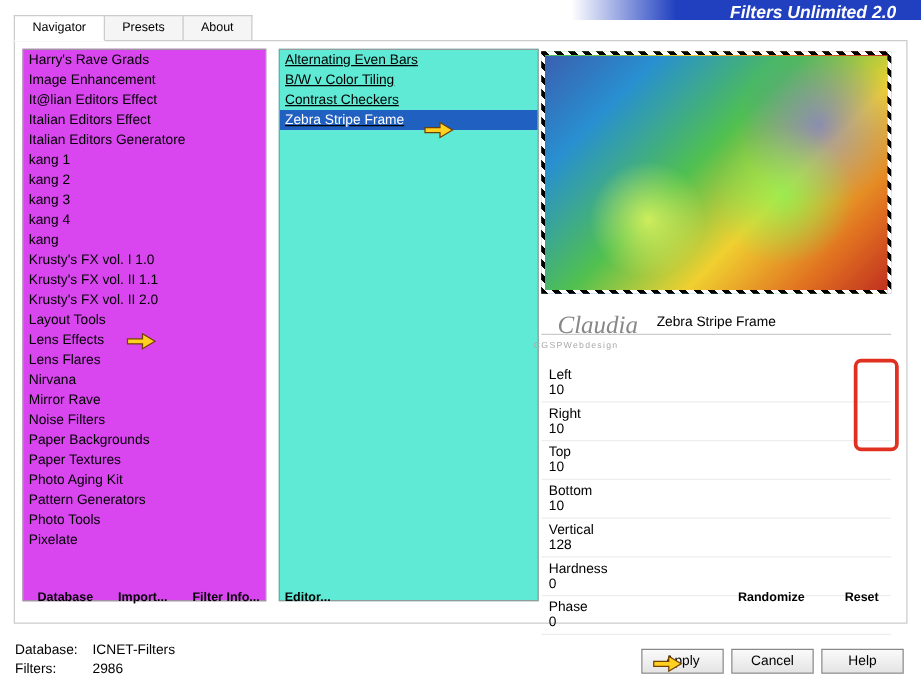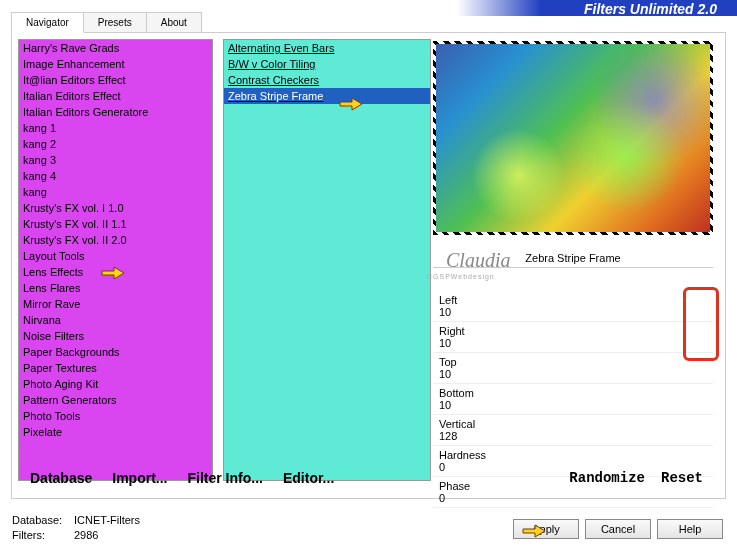--- a/index.html
+++ b/index.html
@@ -15,22 +15,22 @@
 .list-item.selected { background: #2060c0; color: #fff; }
 .preview { position: absolute; right: 12px; top: 8px; width: 280px; height: 194px; border: 3px solid #000; border-image: repeating-linear-gradient(45deg, #000 0 4px, #fff 4px 8px) 3; background: radial-gradient(circle at 30% 70%, rgba(255,255,100,0.7) 0%, transparent 20%), radial-gradient(circle at 70% 60%, rgba(100,255,100,0.6) 0%, transparent 25%), radial-gradient(circle at 80% 30%, rgba(100,100,255,0.6) 0%, transparent 25%), linear-gradient(135deg, #3a5fb0 0%, #2890d0 20%, #50c050 45%, #f0d030 65%, #e07020 85%, #c03020 100%); }
 .filter-title { position: absolute; right: 12px; top: 216px; width: 280px; text-align: center; font-size: 11px; padding: 3px 0; border-bottom: 1px solid #ccc; }
 .watermark { position: absolute; left: 415px; top: 216px; font-family: cursive; font-size: 20px; font-style: italic; color: #888; margin-left: 19px; }
 .watermark2 { position: absolute; left: 415px; top: 240px; font-size: 7px; color: #aaa; letter-spacing: 1px; }
 .params { position: absolute; right: 12px; top: 258px; width: 280px; }
 .param-row { display: flex; justify-content: space-between; padding: 3px 6px; font-size: 11px; border-bottom: 1px solid #eee; flex-direction: column; }
 .highlight-box { position: absolute; right: 6px; top: 254px; width: 36px; height: 74px; border: 3px solid #e03020; border-radius: 6px; pointer-events: none; }
 .bottom-buttons { position: absolute; left: 0; right: 0; bottom: 6px; height: 28px; display: flex; align-items: center; }
 .bb-left { display: flex; gap: 4px; margin-left: 10px; }
-.bb-right { display: flex; gap: 0; margin-left: auto; margin-right: 14px; font-family: Liberation Mono, monospace; }
-.link-btn { font-size: 14px; font-weight: bold; padding: 4px 8px; cursor: pointer; }
+.bb-right { display: flex; gap: 16px; margin-left: auto; margin-right: 14px; }
+.link-btn { font-size: 10px; font-weight: bold; padding: 4px 8px; cursor: pointer; }
 .footer { position: absolute; left: 12px; bottom: 4px; font-size: 11px; line-height: 15px; }
 .footer-row { display: flex; }
 .footer-label { width: 62px; }
 .action-btns { position: absolute; right: 14px; bottom: 8px; display: flex; gap: 6px; }
 .btn { font-size: 11px; padding: 3px 0; width: 66px; border: 1px solid #888; background: linear-gradient(#fafafa,#e4e4e4); cursor: pointer; text-align: center; }
 .pointer { position: absolute; width: 26px; height: 20px; pointer-events: none; z-index: 10; }
 .pointer svg { width: 100%; height: 100%; }
 .left-panel::-webkit-scrollbar { width: 16px; }
 .left-panel::-webkit-scrollbar-track { background: #f0f0f0; }
 .left-panel::-webkit-scrollbar-thumb { background: #c8c8c8; border: 1px solid #999; }
@@ -57,22 +57,22 @@
       <div class="list-item">kang 2</div>
       <div class="list-item">kang 3</div>
       <div class="list-item">kang 4</div>
       <div class="list-item">kang</div>
       <div class="list-item">Krusty's FX vol. I 1.0</div>
       <div class="list-item">Krusty's FX vol. II 1.1</div>
       <div class="list-item">Krusty's FX vol. II 2.0</div>
       <div class="list-item">Layout Tools</div>
       <div class="list-item">Lens Effects</div>
       <div class="list-item">Lens Flares</div>
+      <div class="list-item">Nirvana</div>
       <div class="list-item">Mirror Rave</div>
-      <div class="list-item">Nirvana</div>
       <div class="list-item">Noise Filters</div>
       <div class="list-item">Paper Backgrounds</div>
       <div class="list-item">Paper Textures</div>
       <div class="list-item">Photo Aging Kit</div>
       <div class="list-item">Pattern Generators</div>
       <div class="list-item">Photo Tools</div>
       <div class="list-item">Pixelate</div>
     </div>
   <div class="mid-panel" id="mid-panel">
       <div class="list-item">Alternating Even Bars</div>

